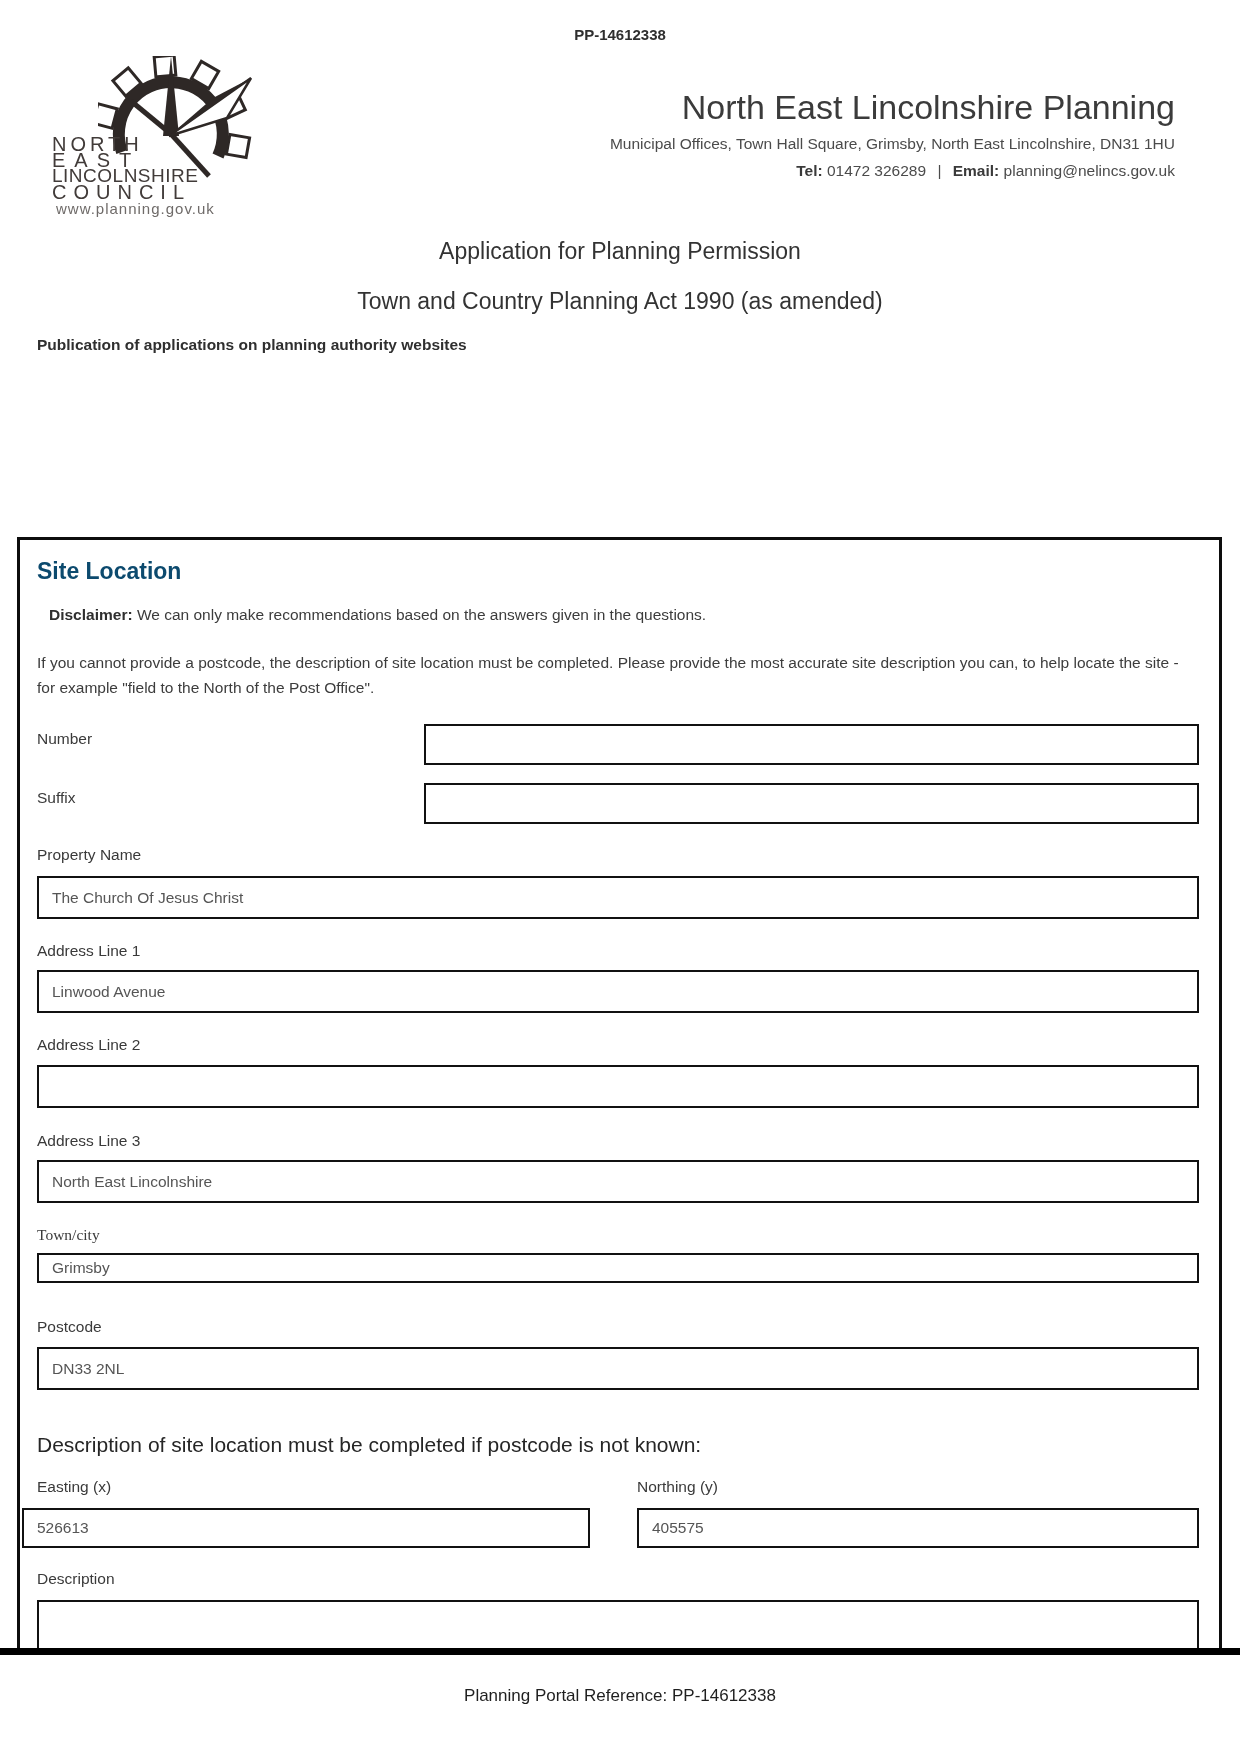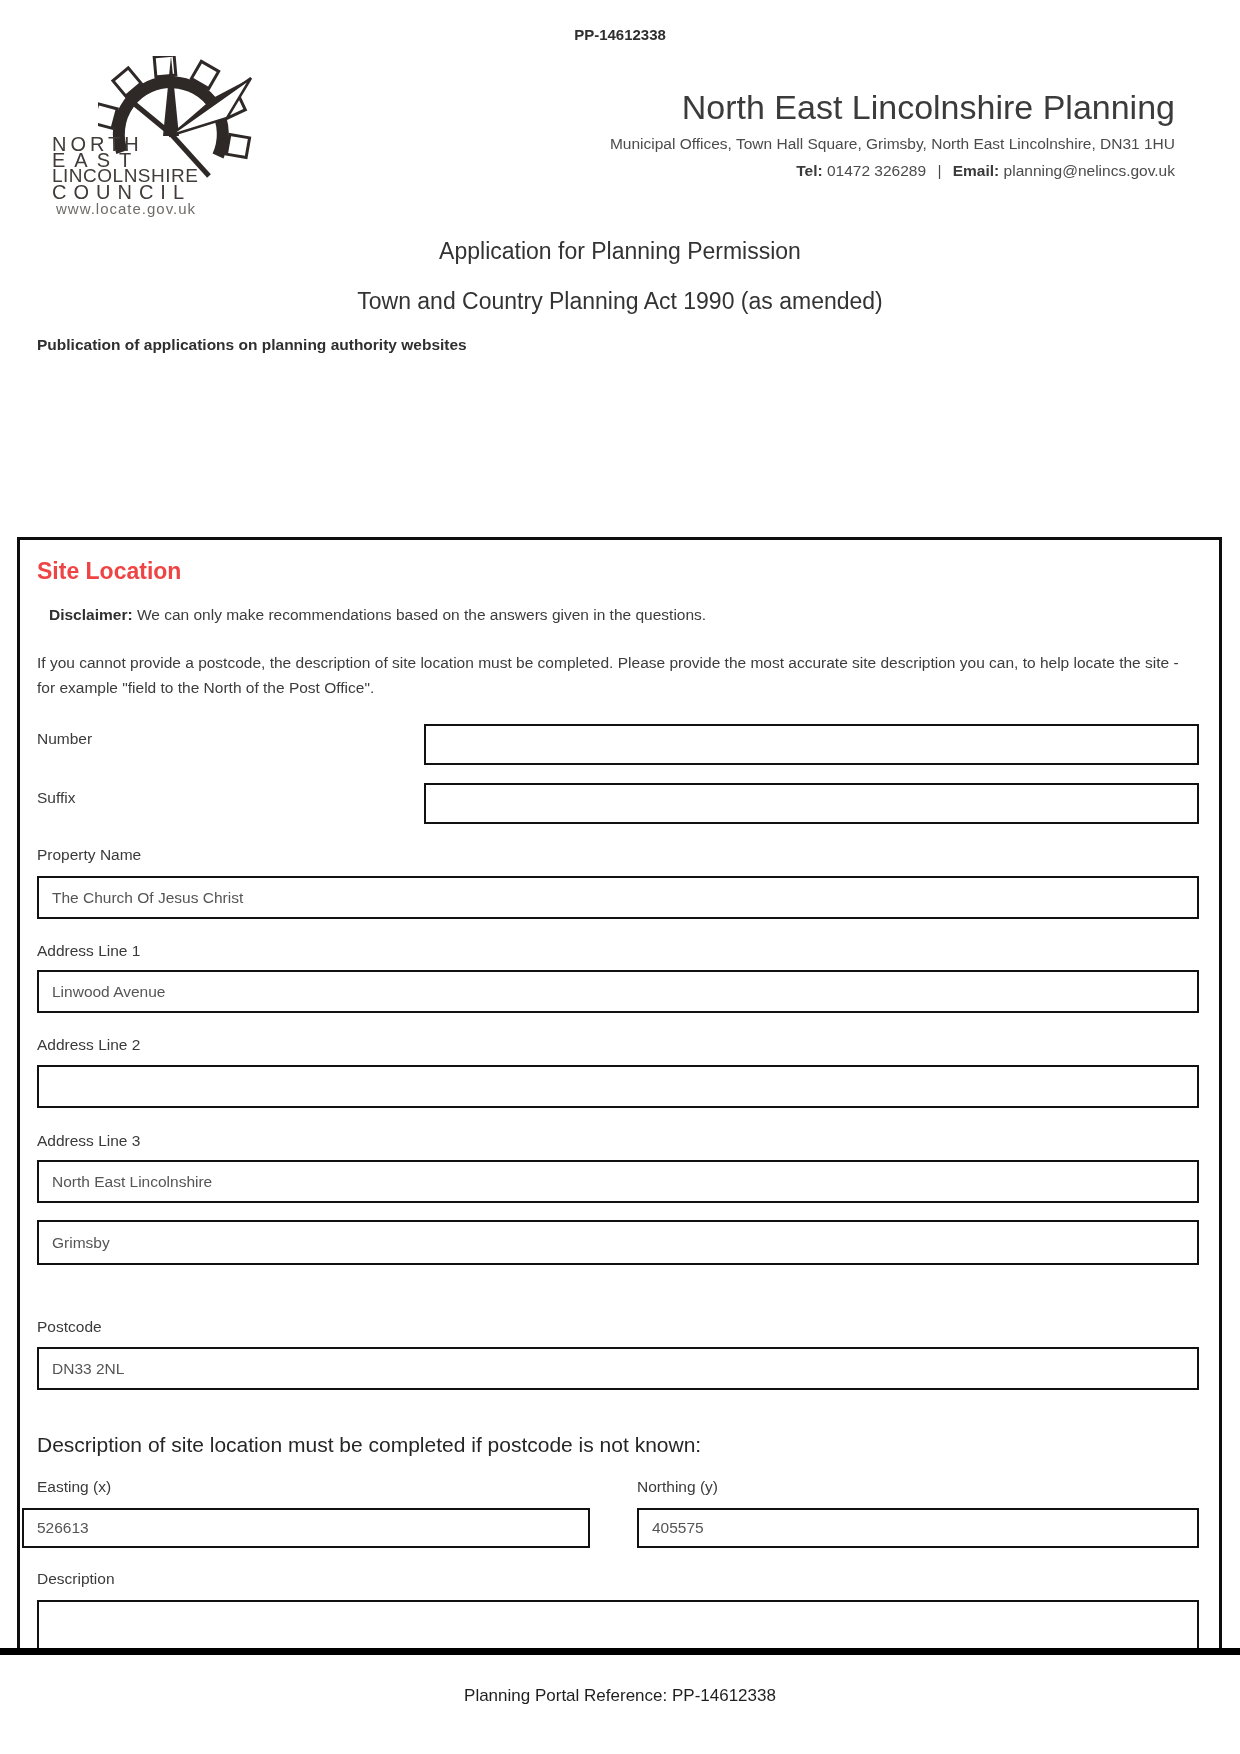--- a/index.html
+++ b/index.html
@@ -40,21 +40,21 @@
   .pub-heading{position:absolute;top:336px;left:37px;font-size:15.5px;font-weight:bold;color:#2f2f2f;}
   .pub-text{position:absolute;top:373px;left:37px;width:1138px;font-size:15.5px;line-height:25px;color:#3c3c3c;}
   
   .section-box{
     position:absolute;top:537px;left:17px;
     width:1205px;height:1111px;
     border:3px solid #0d0d0d;border-bottom:none;
     box-sizing:border-box;overflow:hidden;
   }
   .section-inner{position:absolute;left:0;top:0;width:100%;height:100%;}
-  .section-heading{position:absolute;left:17px;top:18px;font-size:23px;font-weight:bold;color:#ef4444;}
+  .section-heading{position:absolute;left:17px;top:18px;font-size:23px;font-weight:bold;color:#0c4a6e;}
   .disclaimer{position:absolute;left:17px;top:66px;font-size:15.5px;color:#3c3c3c;}
   .disclaimer .b{font-weight:bold;color:#2f2f2f;margin-left:12px;}
   .section-intro{position:absolute;left:17px;top:110px;width:1162px;font-size:15.5px;line-height:25px;color:#3c3c3c;}
   .fld-label{position:absolute;font-size:15.5px;color:#3a3a3a;}
   .fld-input{
     position:absolute;box-sizing:border-box;
     border:2px solid #111;background:#fff;
     font-family:"Liberation Sans", sans-serif;
     font-size:15.5px;color:#555;
     padding:0 10px 0 13px;outline:none;
@@ -89,21 +89,21 @@
       <polygon points="70,80 152,22 128,62" fill="#ffffff" stroke="#2e2826" stroke-width="2.5"></polygon>
       <polygon points="70,80 152,22 114,42" fill="#2e2826"></polygon>
     </svg>
     <div class="logo-text">
       <div class="logo-line1">NORTH</div>
       <div class="logo-line2">EAST</div>
       <div class="logo-line3">LINCOLNSHIRE</div>
       <div class="logo-line4">COUNCIL</div>
     </div>
   </div>
-  <div class="logo-web">www.locate.gov.uk</div>
+  <div class="logo-web">www.planning.gov.uk</div>
 
   <div class="authority">
     <div class="authority-title">North East Lincolnshire Planning</div>
     <div class="authority-address">Municipal Offices, Town Hall Square, Grimsby, North East Lincolnshire, DN31 1HU</div>
     <div class="authority-contact">
       <span class="b">Tel:</span>
       <span>01472 326289</span>
       <span class="sep">|</span>
       <span class="b">Email:</span>
       <span>planning@nelincs.gov.uk</span>
@@ -137,21 +137,21 @@
       <label class="fld-label" style="left:17px;top:402px;">Address Line 1</label>
       <input class="fld-input" style="left: 17px; top: 430px; width: 1162px; height: 43px;" type="text" value="Linwood Avenue">
 
       <label class="fld-label" style="left:17px;top:496px;">Address Line 2</label>
       <input class="fld-input" style="left: 17px; top: 525px; width: 1162px; height: 43px;" type="text" value="">
 
       <label class="fld-label" style="left:17px;top:592px;">Address Line 3</label>
       <input class="fld-input" style="left: 17px; top: 620px; width: 1162px; height: 43px;" type="text" value="North East Lincolnshire">
 
       <label class="fld-label" style="left:17px;top:686px;font-family:Liberation Serif, serif;">Town/city</label>
-      <input class="fld-input" style="left: 17px; top: 680px; width: 1162px; height: 45px;" type="text" value="Grimsby">
+      <input class="fld-input" style="left: 17px; top: 713px; width: 1162px; height: 30px;" type="text" value="Grimsby">
 
       <label class="fld-label" style="left:17px;top:778px;">Postcode</label>
       <input class="fld-input" style="left: 17px; top: 807px; width: 1162px; height: 43px;" type="text" value="DN33 2NL">
 
       <div class="desc-heading">Description of site location must be completed if postcode is not known:</div>
 
       <label class="fld-label" style="left:17px;top:938px;">Easting (x)</label>
       <label class="fld-label" style="left:617px;top:938px;">Northing (y)</label>
       <input class="fld-input" style="left: 2px; top: 968px; width: 568px; height: 40px;" type="text" value="526613">
       <input class="fld-input" style="left: 617px; top: 968px; width: 562px; height: 40px;" type="text" value="405575">

